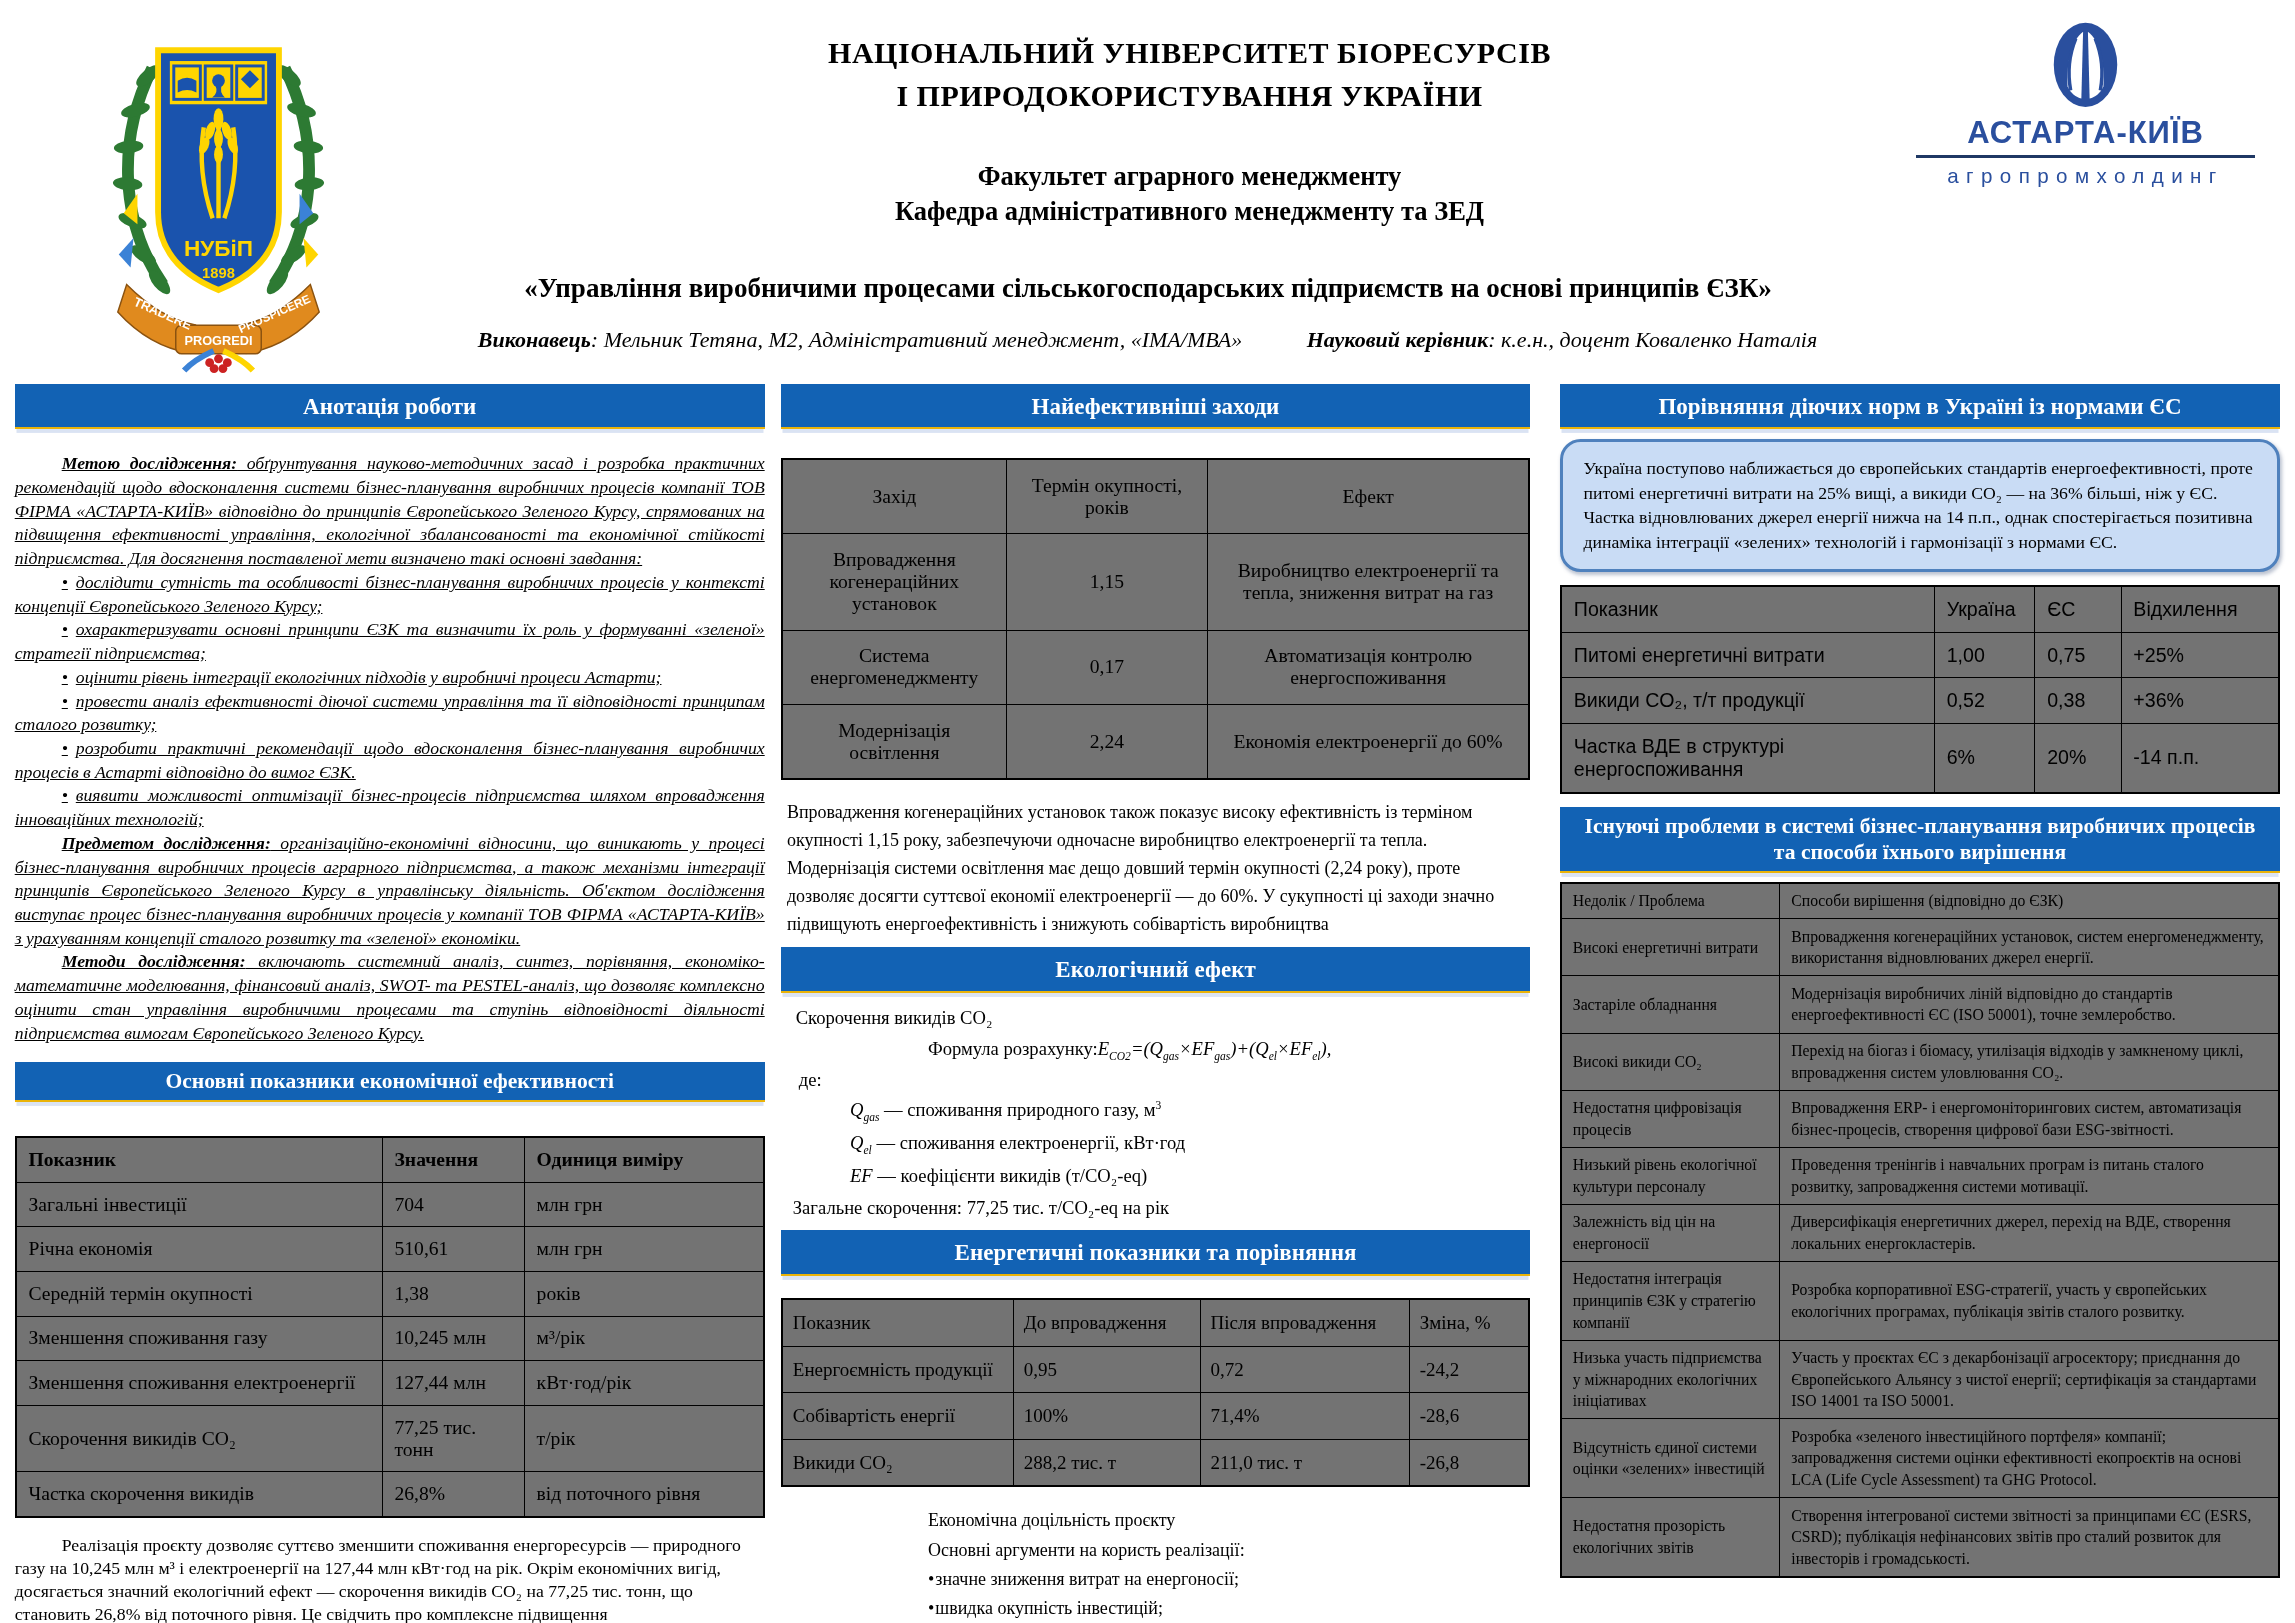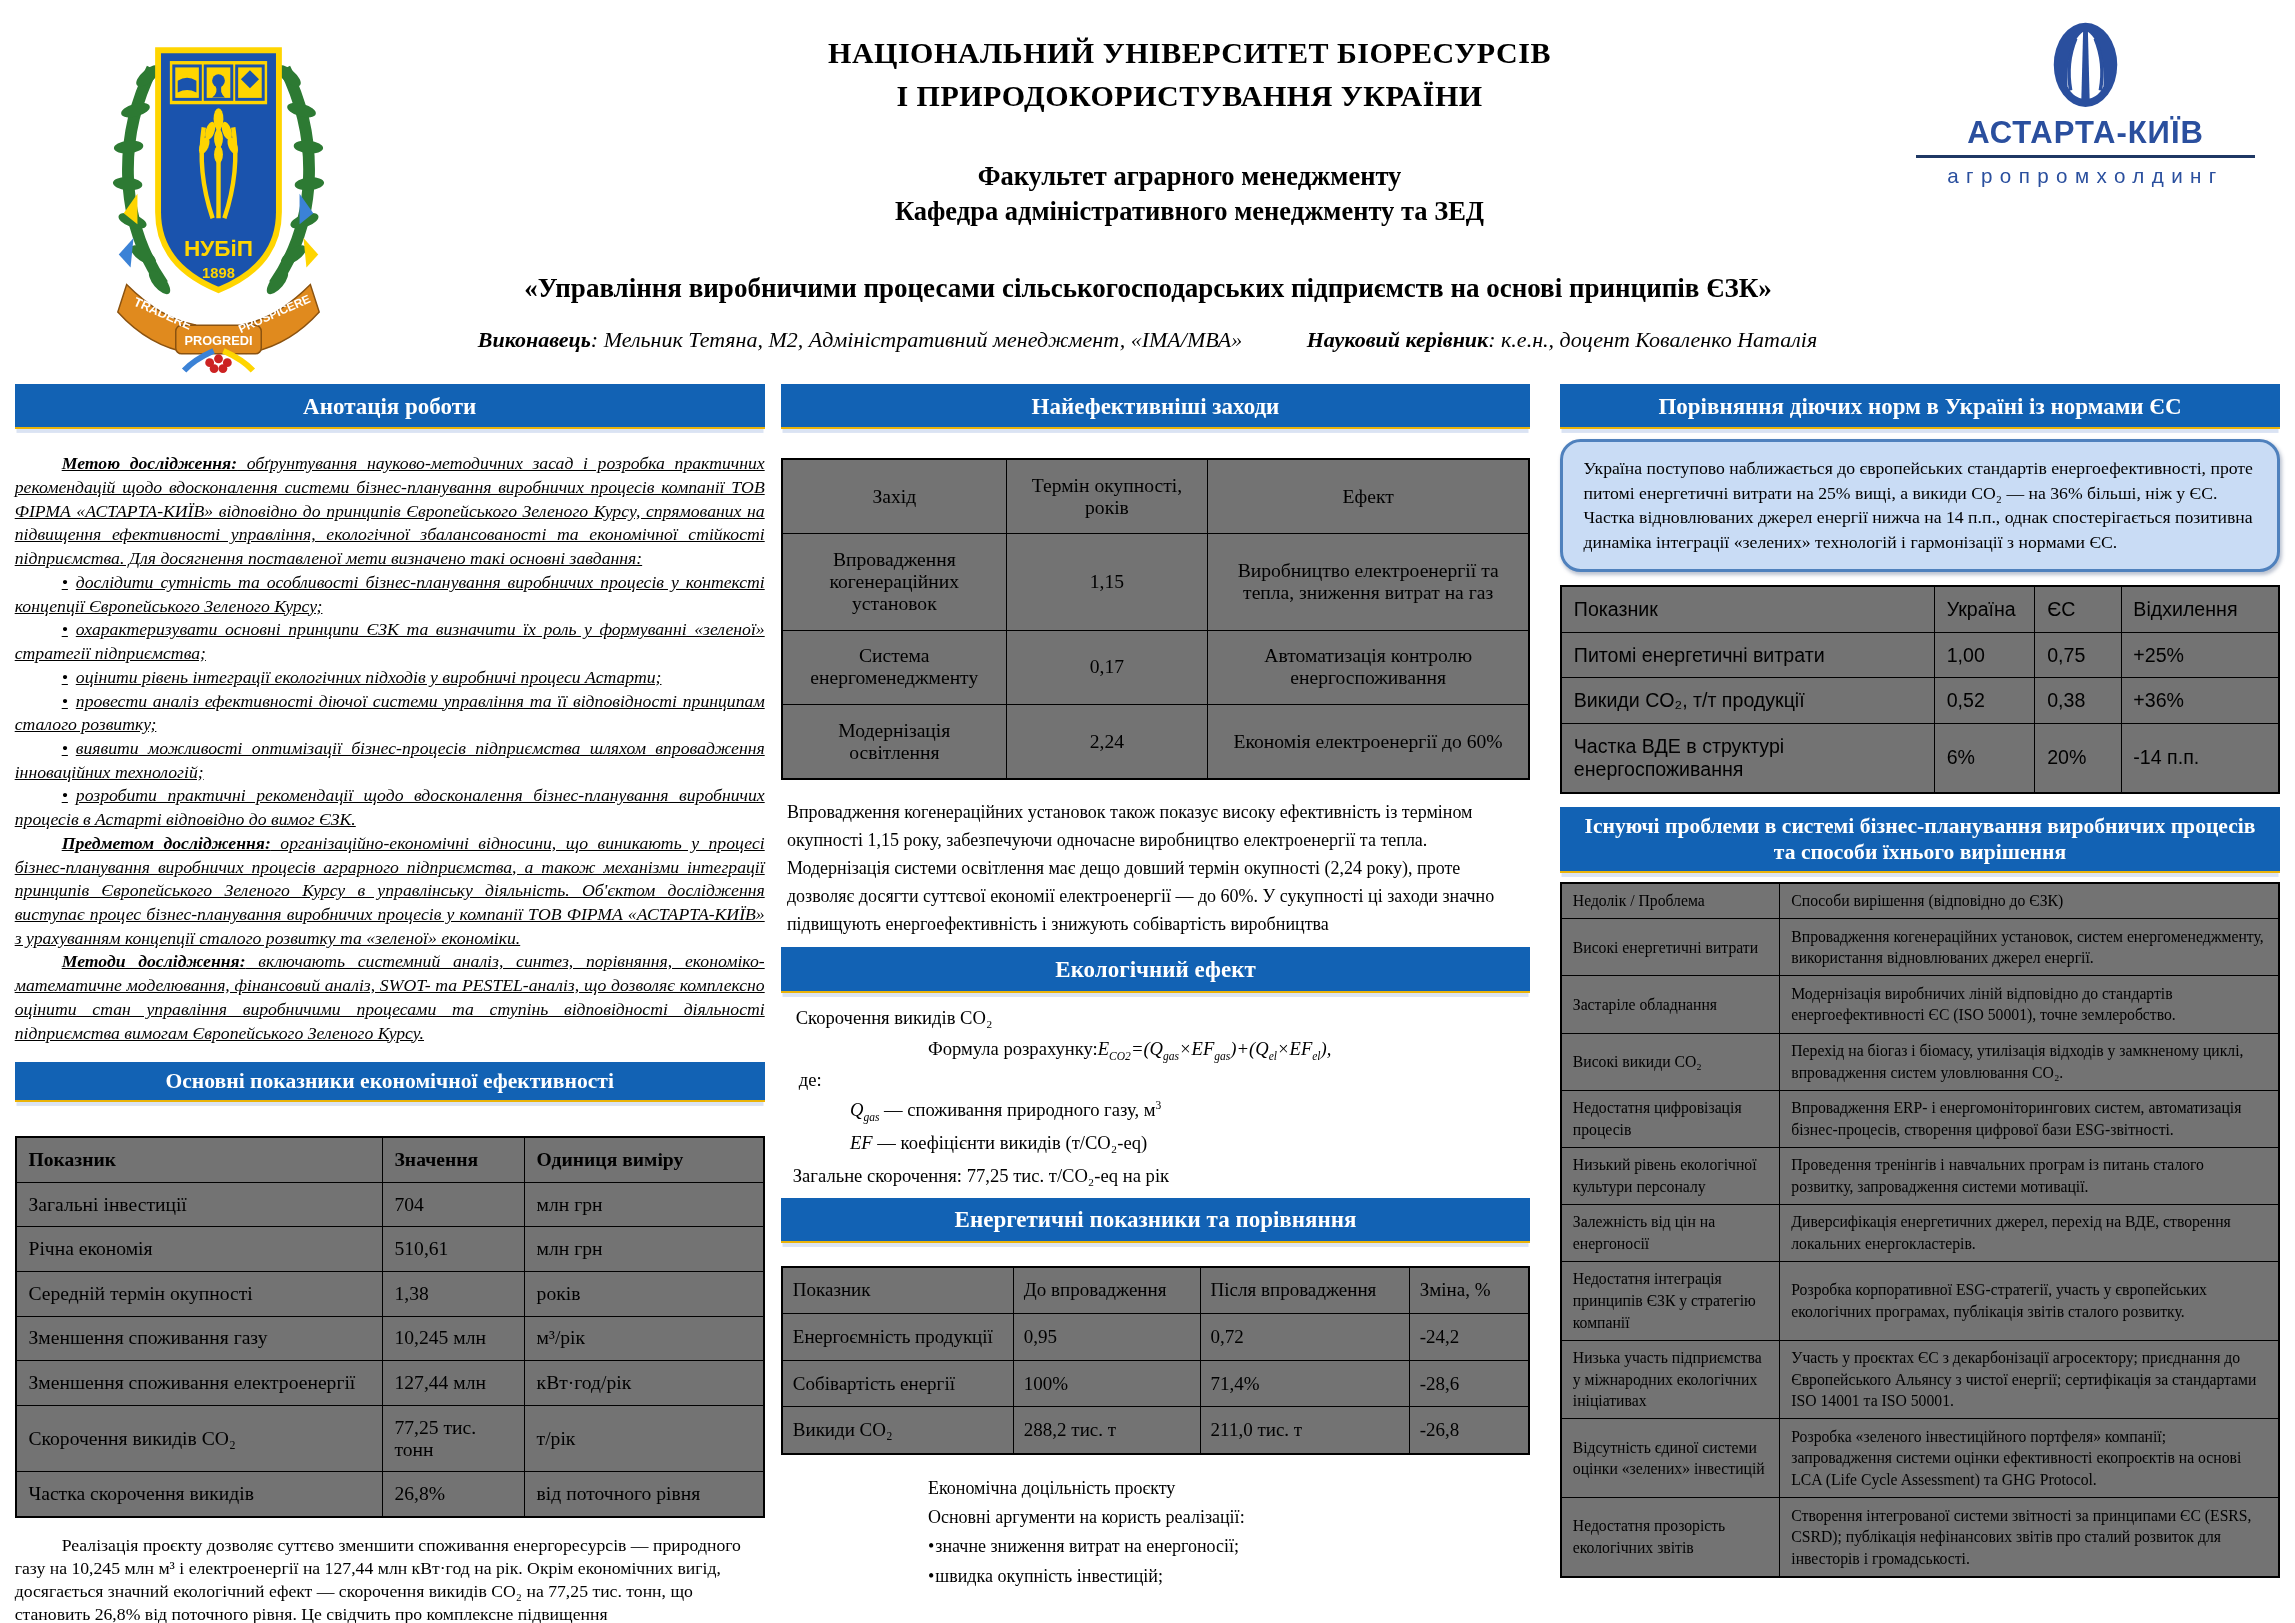--- a/index.html
+++ b/index.html
@@ -193,22 +193,22 @@
 
   <section id="col-left">
     <div class="banner">Анотація роботи</div>
 
     <div class="abstract">
       <p><span class="pl">Метою дослідження:</span><span> обґрунтування науково-методичних засад і розробка практичних рекомендацій щодо вдосконалення системи бізнес-планування виробничих процесів компанії ТОВ ФІРМА «АСТАРТА-КИЇВ» відповідно до принципів Європейського Зеленого Курсу, спрямованих на підвищення ефективності управління, екологічної збалансованості та економічної стійкості підприємства. Для досягнення поставленої мети визначено такі основні завдання:</span></p>
       <p><span class="dot">•</span><span>дослідити сутність та особливості бізнес-планування виробничих процесів у контексті концепції Європейського Зеленого Курсу;</span></p>
       <p><span class="dot">•</span><span>охарактеризувати основні принципи ЄЗК та визначити їх роль у формуванні «зеленої» стратегії підприємства;</span></p>
       <p><span class="dot">•</span><span>оцінити рівень інтеграції екологічних підходів у виробничі процеси Астарти;</span></p>
       <p><span class="dot">•</span><span>провести аналіз ефективності діючої системи управління та її відповідності принципам сталого розвитку;</span></p>
+      <p><span class="dot">•</span><span>розробити практичні рекомендації щодо вдосконалення бізнес-планування виробничих процесів в Астарті відповідно до вимог ЄЗК.</span></p>
       <p><span class="dot">•</span><span>виявити можливості оптимізації бізнес-процесів підприємства шляхом впровадження інноваційних технологій;</span></p>
-      <p><span class="dot">•</span><span>розробити практичні рекомендації щодо вдосконалення бізнес-планування виробничих процесів в Астарті відповідно до вимог ЄЗК.</span></p>
       <p><span class="pl">Предметом дослідження:</span><span> організаційно-економічні відносини, що виникають у процесі бізнес-планування виробничих процесів аграрного підприємства, а також механізми інтеграції принципів Європейського Зеленого Курсу в управлінську діяльність. Об'єктом дослідження виступає процес бізнес-планування виробничих процесів у компанії ТОВ ФІРМА «АСТАРТА-КИЇВ» з урахуванням концепції сталого розвитку та «зеленої» економіки.</span></p>
       <p><span class="pl">Методи дослідження:</span><span> включають системний аналіз, синтез, порівняння, економіко-математичне моделювання, фінансовий аналіз, SWOT- та PESTEL-аналіз, що дозволяє комплексно оцінити стан управління виробничими процесами та ступінь відповідності діяльності підприємства вимогам Європейського Зеленого Курсу.</span></p>
     </div>
 
     <div class="banner banner2" style="margin-top:16.7px;">Основні показники економічної ефективності</div>
 
     <table class="tbl ind">
       <colgroup>
           <col style="width:49%">
           <col style="width:19%">
@@ -301,20 +301,23 @@
     <div class="banner" style="margin-top:8.8px;">Екологічний ефект</div>
 
     <div class="eco">
       <div class="eco-line1">Скорочення викидів CO₂</div>
       <div class="eco-formula">
         <span>Формула розрахунку:</span><i>E</i><sub><i>CO2</i></sub><i>=(Q</i><sub><i>gas</i></sub><i>×EF</i><sub><i>gas</i></sub><i>)+(Q</i><sub><i>el</i></sub><i>×EF</i><sub><i>el</i></sub><i>),</i>
       </div>
       <div class="eco-de">де:</div>
       <div class="eco-def">
         <i>Q</i><sub><i>gas</i></sub><span> — споживання природного газу, м</span><sup>3</sup>
+      </div>
+      <div class="eco-def">
+        <i>Q</i><sub><i>el</i></sub><span> — споживання електроенергії, кВт·год</span>
       </div>
       <div class="eco-def">
         <i>EF</i><span> — коефіцієнти викидів (т/CO₂-eq)</span>
       </div>
       <div class="eco-total">Загальне скорочення: 77,25 тис. т/CO₂-eq на рік</div>
     </div>
 
     <div class="banner" style="margin-top:10.8px;">Енергетичні показники та порівняння</div>
 
     <table class="tbl ener">

